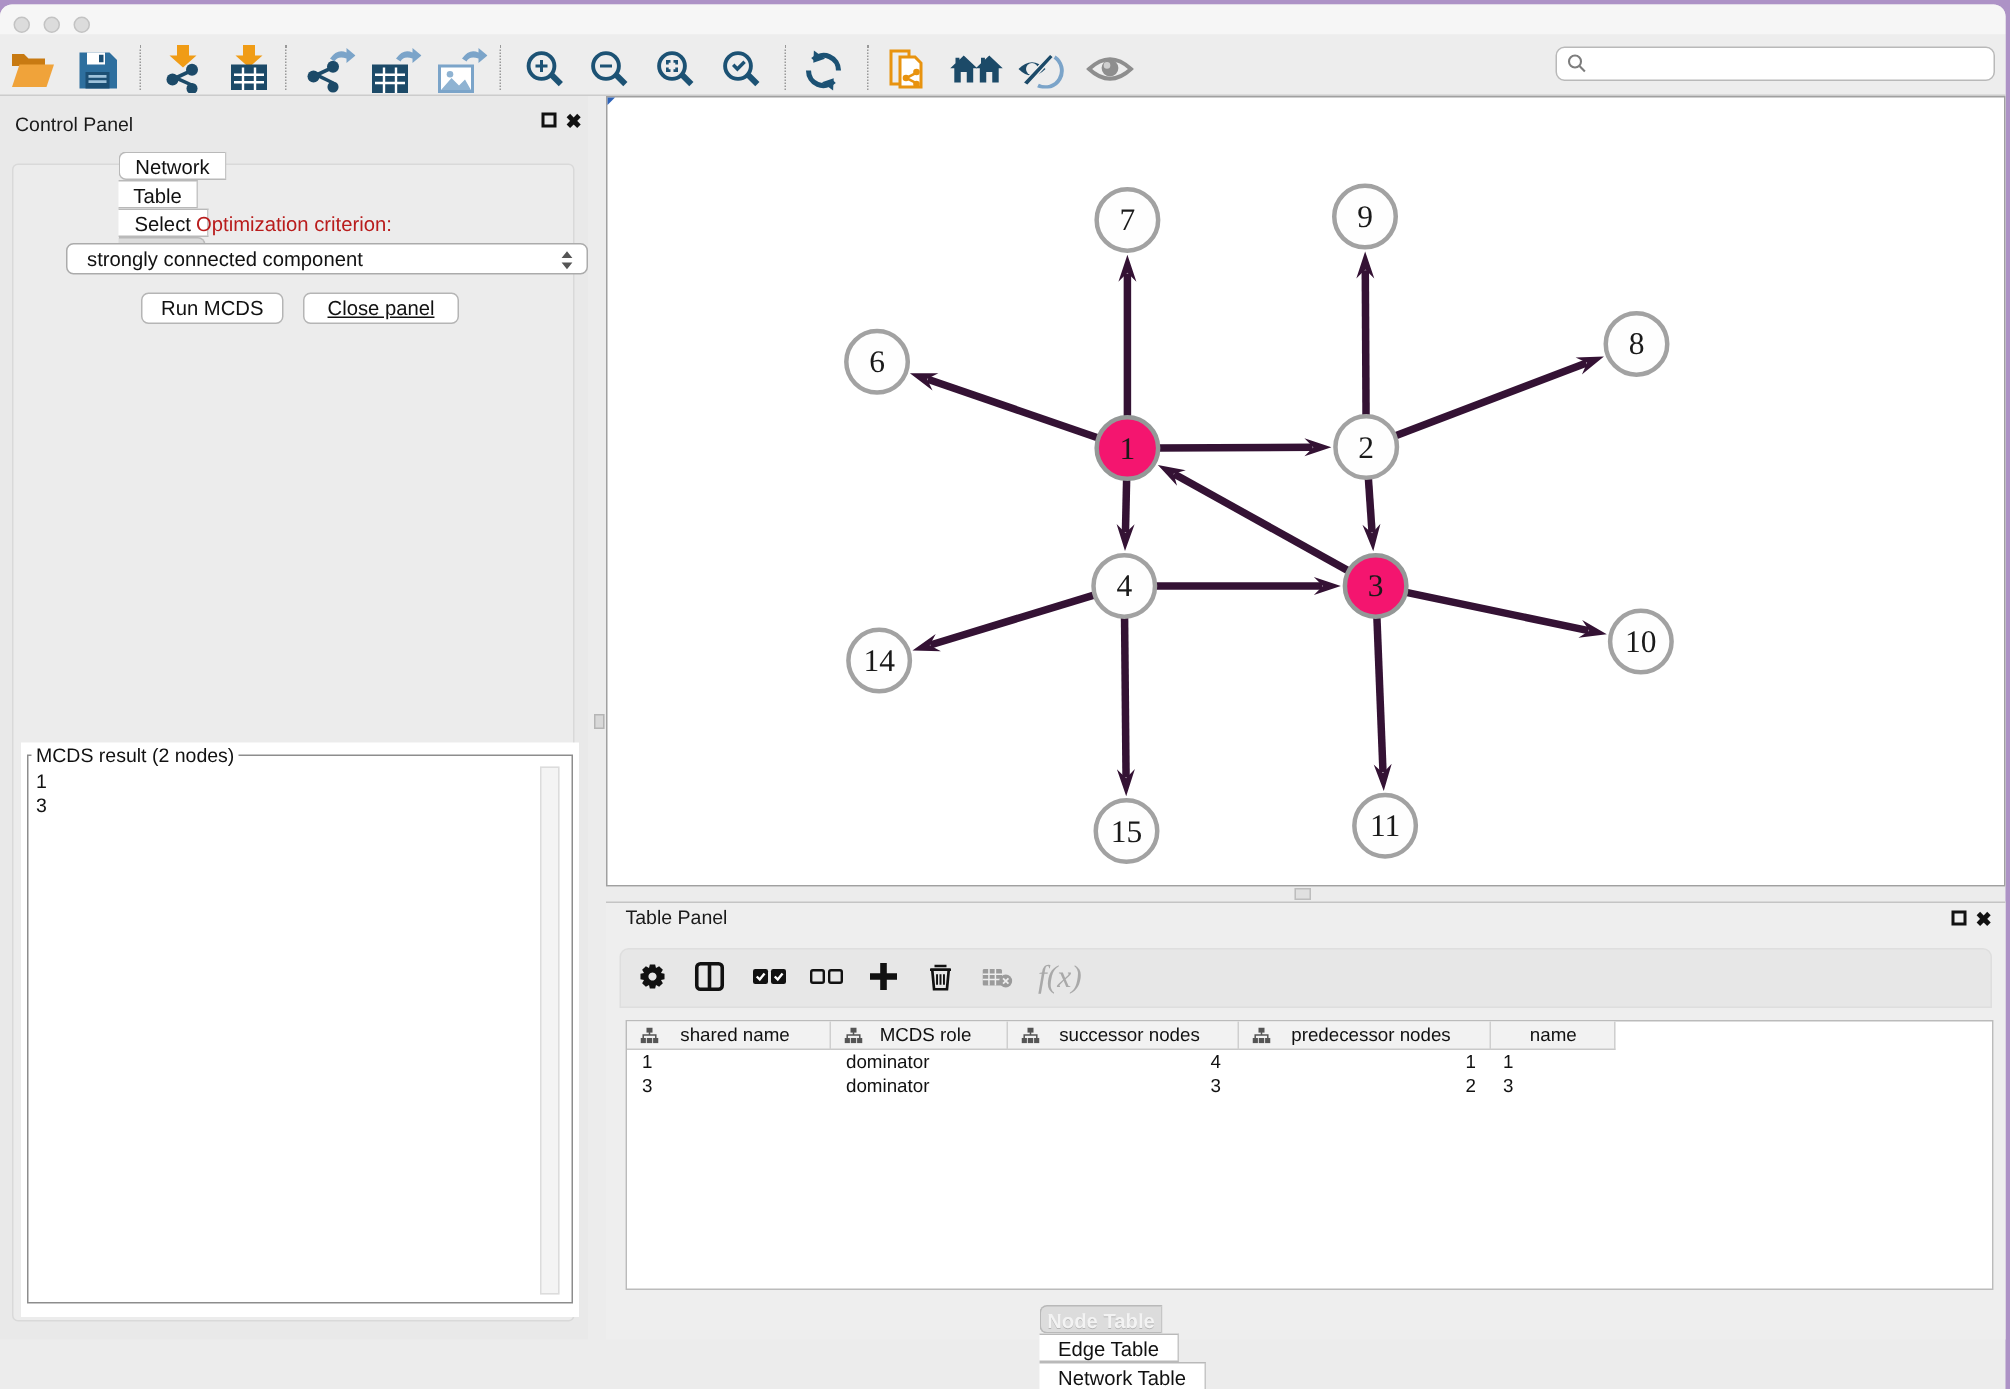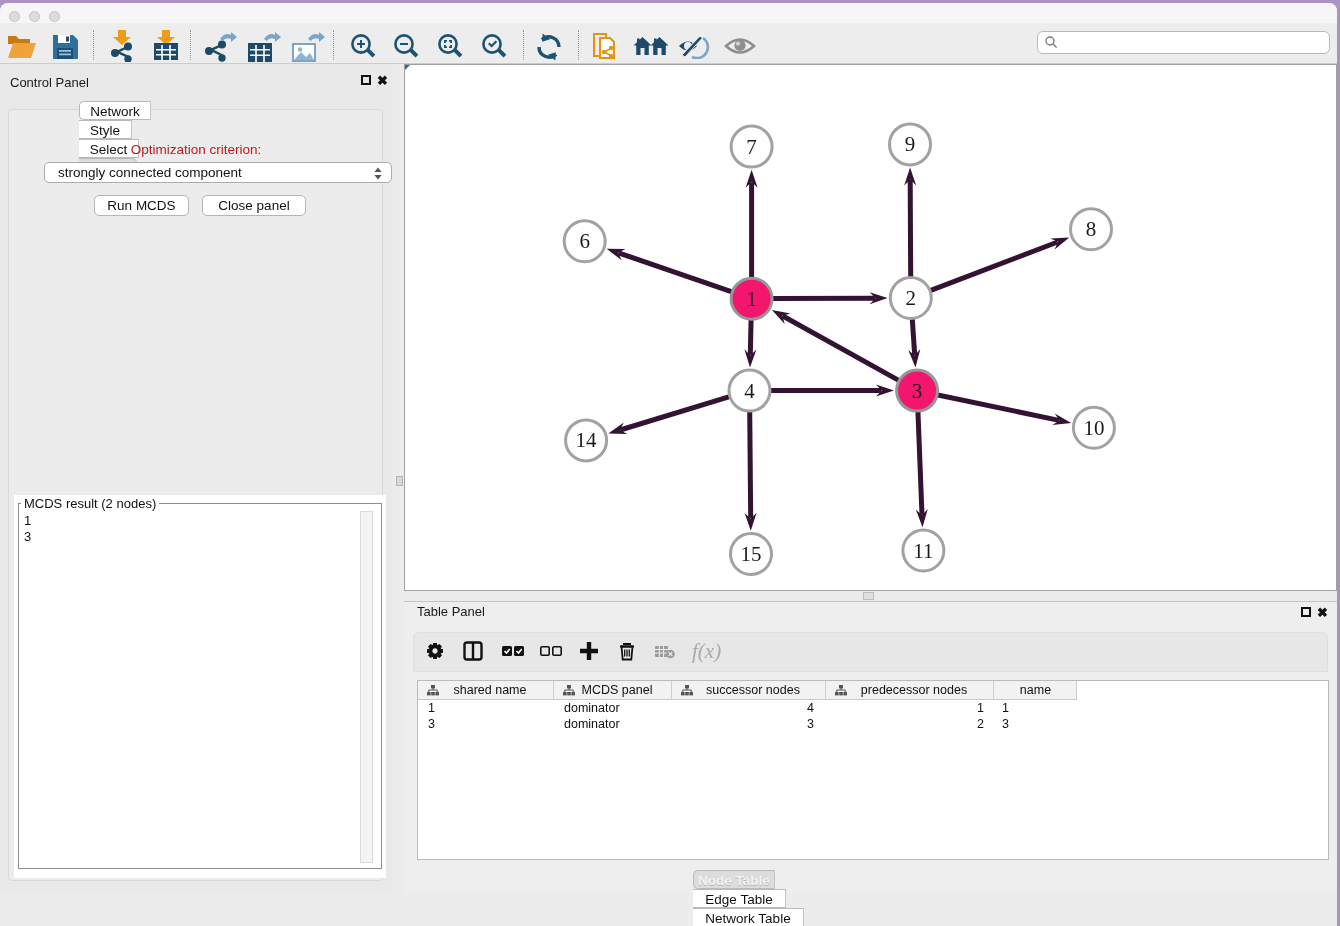--- a/index.html
+++ b/index.html
@@ -169,33 +169,33 @@
       </svg>
     </div>
   </div>
   <div id="cpanel">
     <div style="position:absolute;left:10px;top:11px;font-size:13px;color:#1a1a1a;">Control Panel</div>
     <div class="fl-ic" style="left:361px;top:11px;"></div>
     <div class="x-ic" style="left:377px;top:12px;">✖</div>
     <div id="cpanel-inner"></div>
     <div class="tabs" style="left:79px;top:37px;">
       <div class="tab first" style="width:72px;">Network</div>
-      <div class="tab" style="width:53px;">Style</div>
+      <div class="tab" style="width:53px;">Table</div>
       <div class="tab" style="width:60px;">Select</div>
       <div class="tab last sel" style="width:58px;">MCDS</div>
     </div>
     <div style="position:absolute;left:8px;top:78px;width:376px;text-align:center;font-size:13.5px;color:#b91c1c;">Optimization criterion:</div>
     <div class="btn" style="left:44px;top:98px;width:348px;height:21px;border-color:#ababab;">
       <div style="position:absolute;left:13px;top:2px;font-size:13.5px;">strongly connected component</div>
       <svg style="position:absolute;right:8px;top:4px;" width="10" height="13" viewBox="0 0 10 13">
         <path d="M5 0.5 L8.6 5 H1.4 z M5 12.5 L1.4 8 H8.6 z" fill="#555"></path>
       </svg>
     </div>
     <div class="btn" style="left:94px;top:131px;width:95px;height:21px;line-height:20px;">Run MCDS</div>
-    <div class="btn" style="left:202px;top:131px;width:104px;height:21px;line-height:20px;">Close panel</div>
+    <div class="btn" style="left:202px;top:131px;width:104px;height:21px;line-height:20px;text-decoration:underline;">Close panel</div>
     <div style="position:absolute;left:14px;top:431px;width:372px;height:383px;background:#ffffff;"></div>
     <div style="position:absolute;left:18px;top:439px;width:364px;height:366px;border:1px solid #8d8d8d;box-sizing:border-box;"></div>
     <div style="position:absolute;left:21px;top:432px;background:#fff;padding:0 3px;font-size:13px;color:#111;">MCDS result (2 nodes)</div>
     <div style="position:absolute;left:24px;top:449px;font-size:13px;color:#111;line-height:16px;">1<br>3</div>
     <div style="position:absolute;left:360px;top:447px;width:11px;height:350px;background:#f4f4f4;border:1px solid #dcdcdc;"></div>
   </div>
   <div style="position:absolute;left:396px;top:473px;width:7px;height:10px;background:#d8d8d8;border:1px solid #b5b5b5;box-sizing:border-box;"></div>
   <div id="netframe">
     <div style="position:absolute;left:0;top:0;width:0;height:0;border-top:5px solid #2e63b8;border-right:5px solid transparent;z-index:5;"></div>
     <svg style="position:absolute;left:1px;top:24px;" width="930" height="500" viewBox="0 0 930 500">
@@ -323,21 +323,21 @@
     <div class="th-cell" style="left:150px;top:79px;width:118px;">
       <svg style="position:absolute;left:9px;top:4px;" width="12" height="11" viewBox="0 0 12 11">
           <g fill="#555">
             <rect x="4" y="0" width="4" height="3.4"></rect>
             <rect x="0" y="7" width="3.6" height="3.4"></rect>
             <rect x="4.2" y="7" width="3.6" height="3.4"></rect>
             <rect x="8.4" y="7" width="3.6" height="3.4"></rect>
           </g>
           <path d="M6 3 v2.2 M1.8 7 v-2 h8.4 v2" stroke="#555" fill="none"></path>
         </svg>
-      <div style="margin-left:22px;text-align:center;width:82px;line-height:18px;">MCDS panel</div>
+      <div style="margin-left:22px;text-align:center;width:82px;line-height:18px;">MCDS role</div>
     </div>
     <div class="th-cell" style="left:268px;top:79px;width:154px;">
       <svg style="position:absolute;left:9px;top:4px;" width="12" height="11" viewBox="0 0 12 11">
           <g fill="#555">
             <rect x="4" y="0" width="4" height="3.4"></rect>
             <rect x="0" y="7" width="3.6" height="3.4"></rect>
             <rect x="4.2" y="7" width="3.6" height="3.4"></rect>
             <rect x="8.4" y="7" width="3.6" height="3.4"></rect>
           </g>
           <path d="M6 3 v2.2 M1.8 7 v-2 h8.4 v2" stroke="#555" fill="none"></path>

